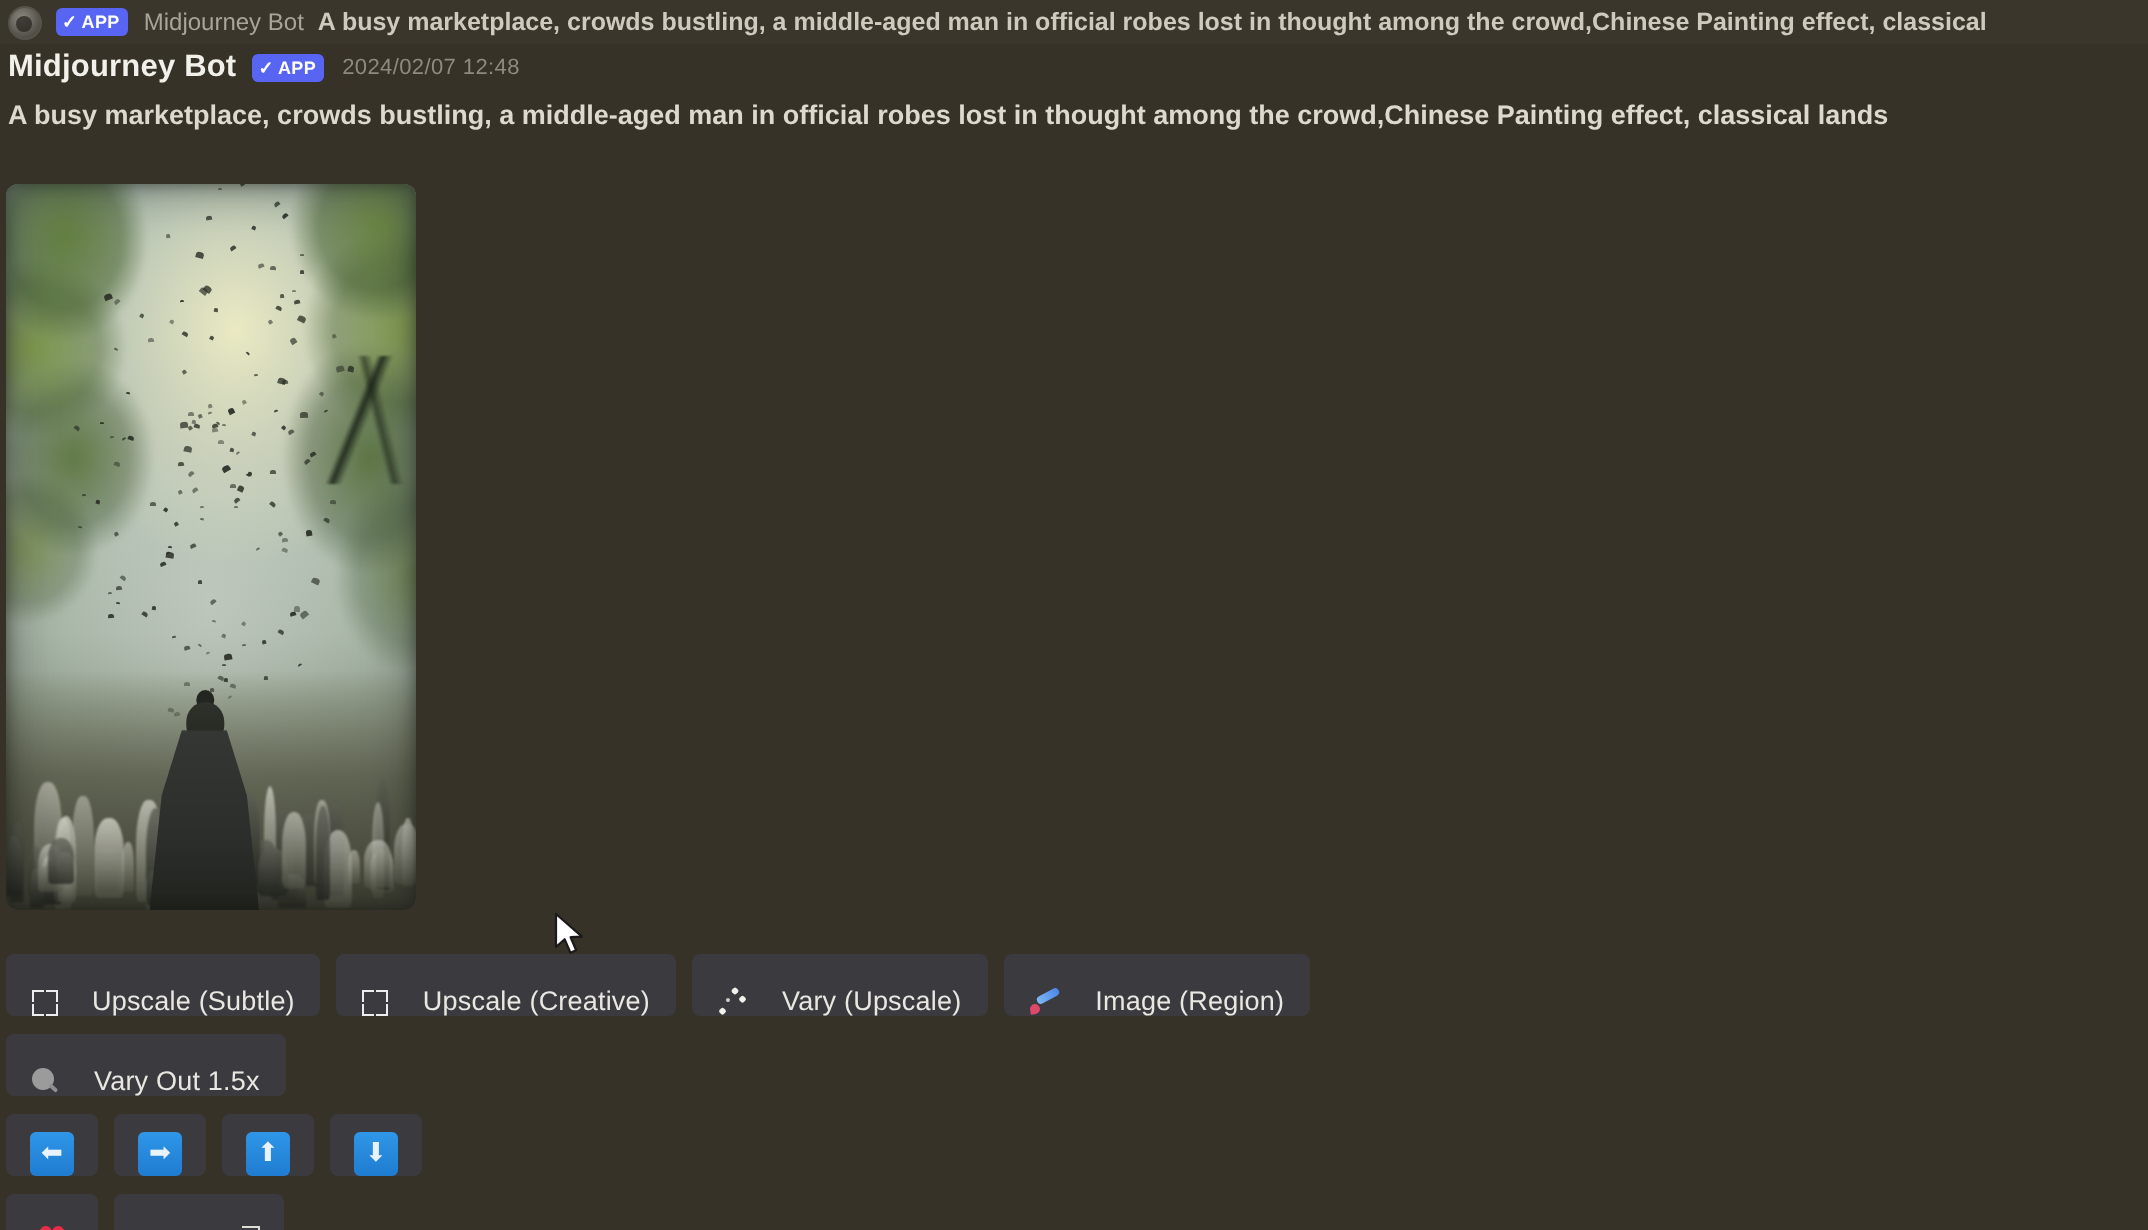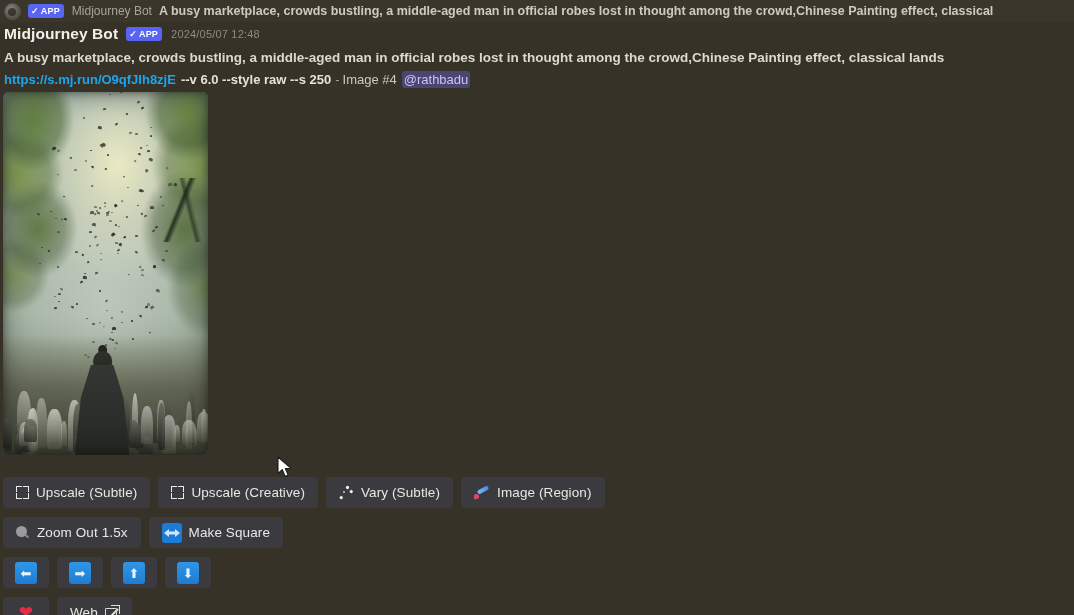--- a/index.html
+++ b/index.html
@@ -295,22 +295,22 @@
   }
   .btn-row {
     display: flex;
     align-items: center;
     gap: 8px;
     height: 33px;
     margin-bottom: 7px;
   }
   .dbtn {
     display: inline-flex;
-    align-items: center;
-    gap: 7px;
+    align-items: flex-end;
+    gap: 17px;
     height: 31px;
     padding: 0 13px;
     border: none;
     border-radius: 4px;
     background: #3b3b3f;
     color: #e9e7e1;
     font-family: "Liberation Sans", sans-serif;
     font-size: 13.5px;
     letter-spacing: .1px;
     cursor: pointer;
@@ -502,28 +502,25 @@
   <div class="msg">
 
     <div class="msg-head">
       <span class="msg-author">Midjourney Bot</span>
       <span class="badge-wrap">
         <span class="app-badge">
           <span class="tick">✓</span>
           <span>APP</span>
         </span>
       </span>
-      <span class="msg-time">2024/05/07 12:48</span>
+      <span class="msg-time">2024/02/07 12:48</span>
     </div>
 
     <div class="msg-prompt">A busy marketplace, crowds bustling, a middle-aged man in official robes lost in thought among the crowd,Chinese Painting effect, classical lands</div>
 
-    <div class="msg-meta">
-      <a class="msg-link" href="#">https://s.mj.run/O9qfJIh8zjE</a><span class="msg-params">--v 6.0 --style raw --s 250</span><span class="msg-sep">-</span><span class="msg-imgno">Image #4</span><span class="msg-mention">@rathbadu</span>
-    </div>
   </div>
 
   <div class="attachment">
     <div class="art">
       <div class="art-sky"></div>
       <div class="art-leaf-l"></div>
       <div class="art-leaf-r"></div>
       <div class="art-branch"></div>
       <div class="art-birds" id="birds">
           <i style="left: 51.5px; top: 126.3px; width: 1.8px; height: 1.3px; opacity: 0.57; transform: rotate(-5deg);"></i>
@@ -750,44 +747,38 @@
           </span>
         <span>Upscale (Creative)</span>
       </button>
       <button class="dbtn">
         <span class="ic ic-sparkle">
             <b class="s1"></b>
             <b class="s2"></b>
             <b class="s3"></b>
             <b class="s4"></b>
           </span>
-        <span>Vary (Subtle)</span>
+        <span>Vary (Upscale)</span>
       </button>
       <button class="dbtn">
         <span class="ic ic-brush">
             <b class="stroke"></b>
             <b class="tip"></b>
           </span>
         <span>Image (Region)</span>
       </button>
     </div>
 
     <div class="btn-row">
       <button class="dbtn">
         <span class="ic ic-zoom">
             <b class="lens"></b>
             <b class="handle"></b>
           </span>
-        <span>Zoom Out 1.5x</span>
-      </button>
-      <button class="dbtn">
-        <span class="ic ic-square">
-            <i class="bar"></i>
-          </span>
-        <span>Make Square</span>
+        <span>Vary Out 1.5x</span>
       </button>
     </div>
 
     <div class="btn-row">
       <button class="dbtn icononly">
         <span class="ic ic-arrow">
             <i>⬅</i>
           </span>
       </button>
       <button class="dbtn icononly">

